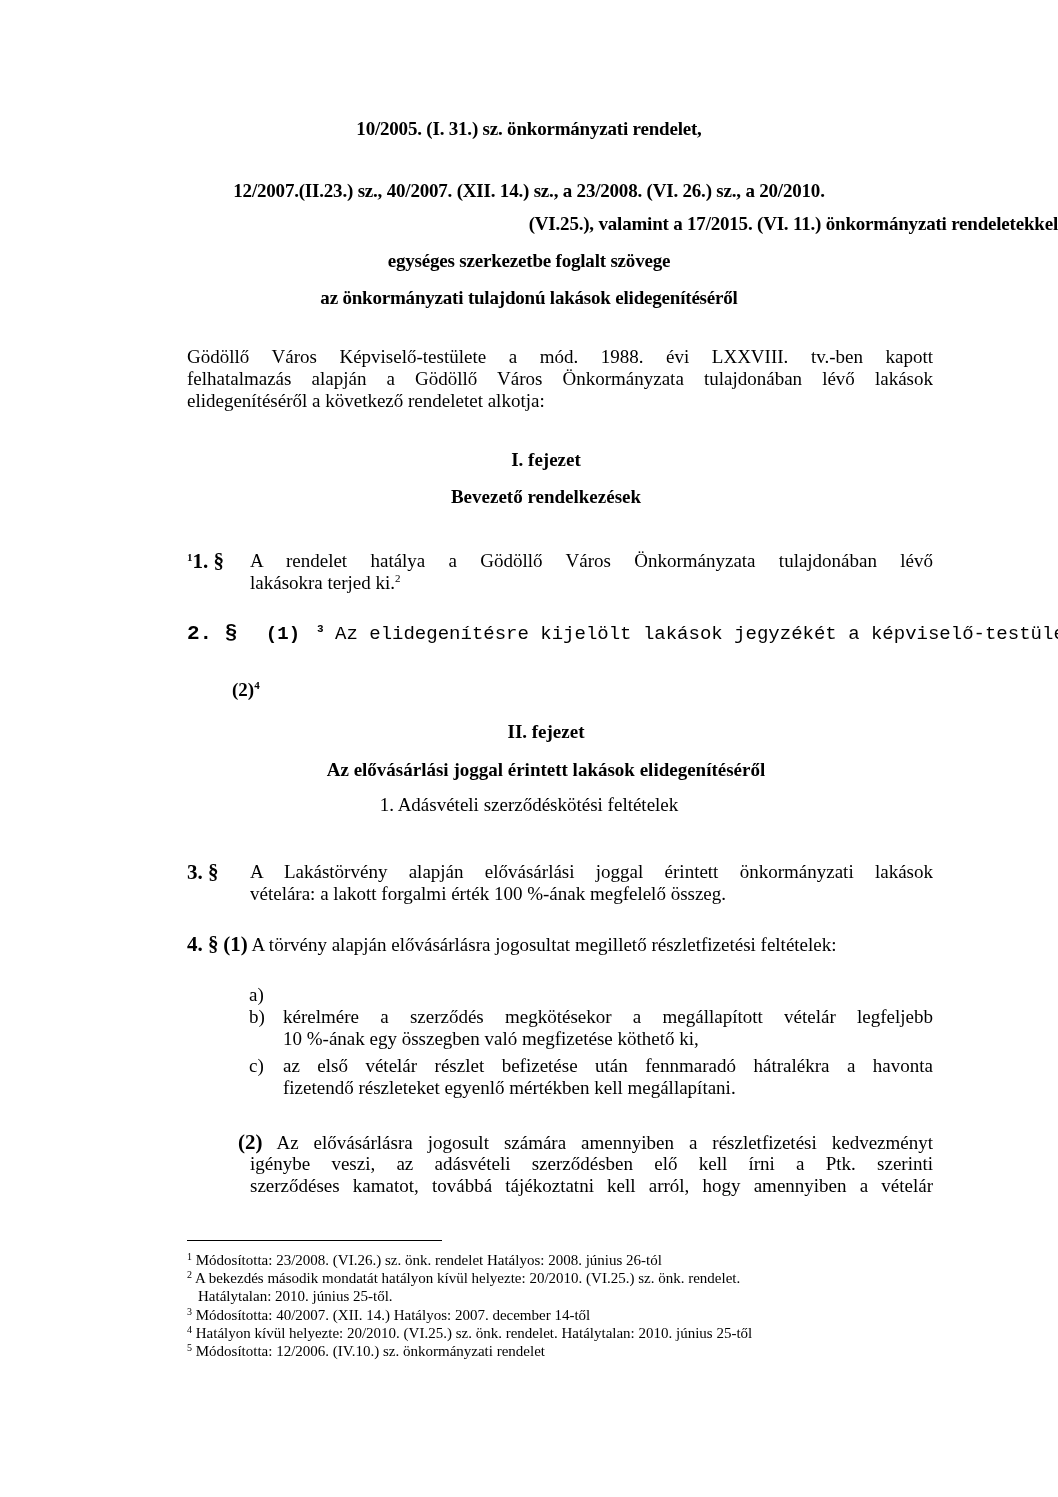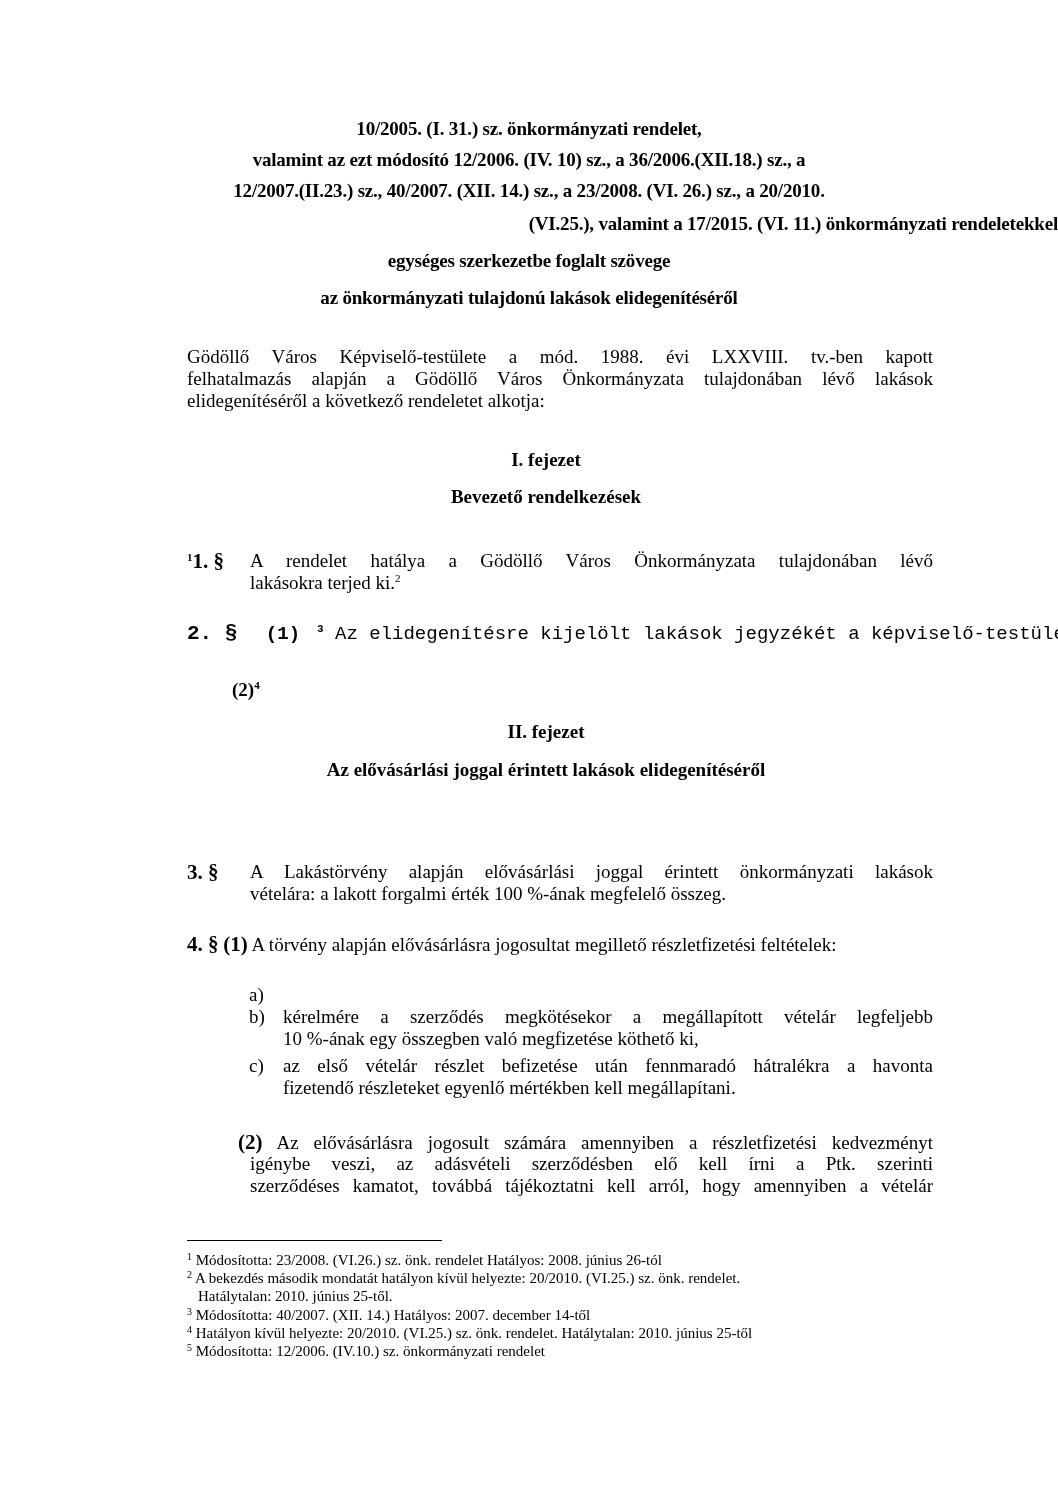--- a/index.html
+++ b/index.html
@@ -24,21 +24,20 @@
   .fn-rule { position: absolute; left: 187px; top: 1240px; width: 255px; height: 1px; background: #000; }
   .fn { position: absolute; left: 187px; font-size: 15px; line-height: 18px; white-space: nowrap; }
   .fn sup { font-size: 10px; vertical-align: 5px; }
 </style>
 </head>
 <body>
 
 <div class="page">
 
   <div class="title-line" style="top:118px;">10/2005. (I. 31.) sz. önkormányzati rendelet,</div>
-  <div class="title-line" style="top:149px;">valamint az ezt módosító 12/2006. (IV. 10) sz., a 36/2006.(XII.18.) sz., a</div>
   <div class="title-line" style="top:180px;">12/2007.(II.23.) sz., 40/2007. (XII. 14.) sz., a 23/2008. (VI. 26.) sz., a 20/2010.</div>
   <div class="title-line" style="top:213px;text-align:right;">(VI.25.), valamint a 17/2015. (VI. 11.)  önkormányzati rendeletekkel</div>
   <div class="title-line" style="top:250px;">egységes szerkezetbe foglalt szövege</div>
   <div class="title-line" style="top:287px;">az önkormányzati tulajdonú lakások elidegenítéséről</div>
 
   <div class="para" style="left:187px; top:346px; width:746px;">
     <span class="just-line">Gödöllő Város Képviselő-testülete a mód. 1988. évi LXXVIII. tv.-ben kapott</span>
     <span class="just-line">felhatalmazás alapján a Gödöllő Város Önkormányzata tulajdonában lévő lakások</span>
     <span class="last-line">elidegenítéséről a következő rendeletet alkotja:</span>
   </div>
@@ -50,20 +49,21 @@
   <div class="para" style="left:250px; top:550px; width:683px;">
     <span class="just-line">A rendelet hatálya a Gödöllő Város Önkormányzata tulajdonában lévő</span>
     <span class="last-line"><span>lakásokra terjed ki.</span><sup>2</sup></span>
   </div>
 
   <div class="abs" style="left:187px; top:622px; font-size:19px;font-family:Liberation Mono, monospace;"><span class="secnum">2. §</span> <span class="bold">(1)</span><sup class="bold">3</sup><span> Az elidegenítésre kijelölt lakások jegyzékét a képviselő-testület hagyja jóvá.</span></div>
   <div class="abs bold" style="left:215px; top:679px; font-size:19px;"><span>(2)</span><sup>4</sup></div>
 
   <div class="center bold" style="top:721px;">II. fejezet</div>
   <div class="center bold" style="top:759px;">Az elővásárlási joggal érintett lakások elidegenítéséről</div>
+  <div class="center" style="top:794px;">1. Adásvételi szerződéskötési feltételek</div>
 
   <div class="abs secnum" style="left:187px; top:860px;">3. §</div>
   <div class="para" style="left:250px; top:861px; width:683px;">
     <span class="just-line">A Lakástörvény alapján elővásárlási joggal érintett önkormányzati lakások</span>
     <span class="last-line">vételára: a lakott forgalmi érték 100 %-ának megfelelő összeg.</span>
   </div>
 
   <div class="abs" style="left:187px; top:932px; font-size:19px;"><span class="secnum">4. §</span> <span class="secnum">(1)</span><span> A törvény alapján elővásárlásra jogosultat megillető részletfizetési feltételek:</span></div>
 
   <div class="abs" style="left:249px; top:984px; font-size:19px;">a)</div>

